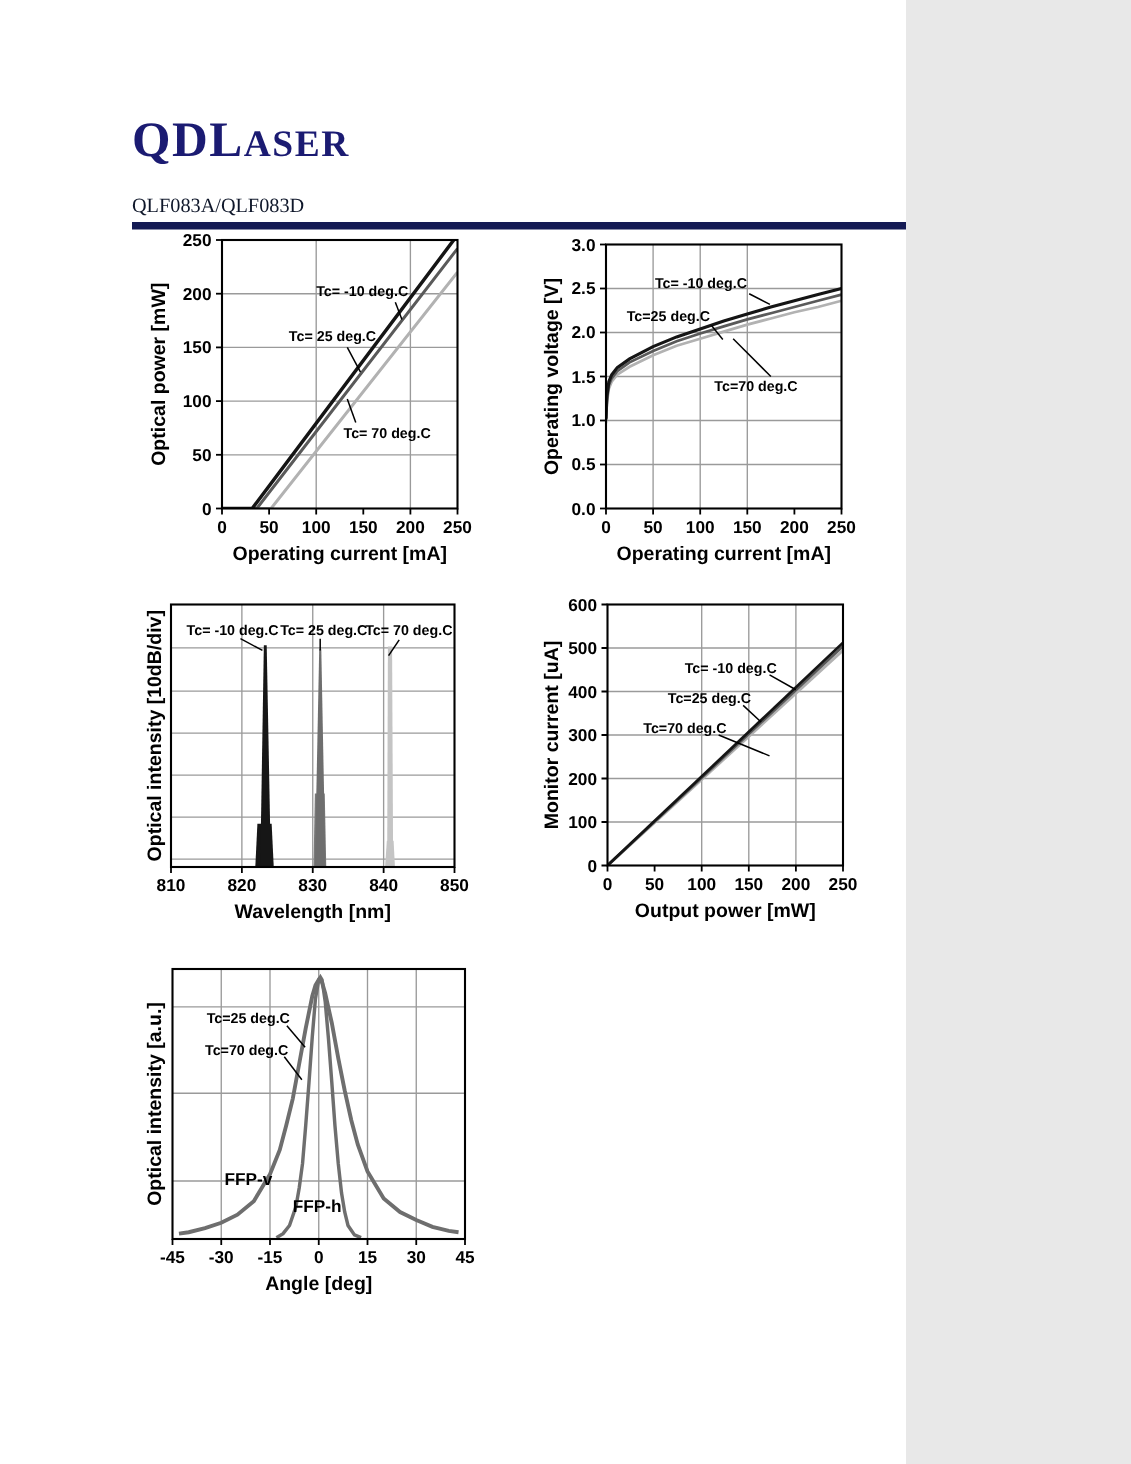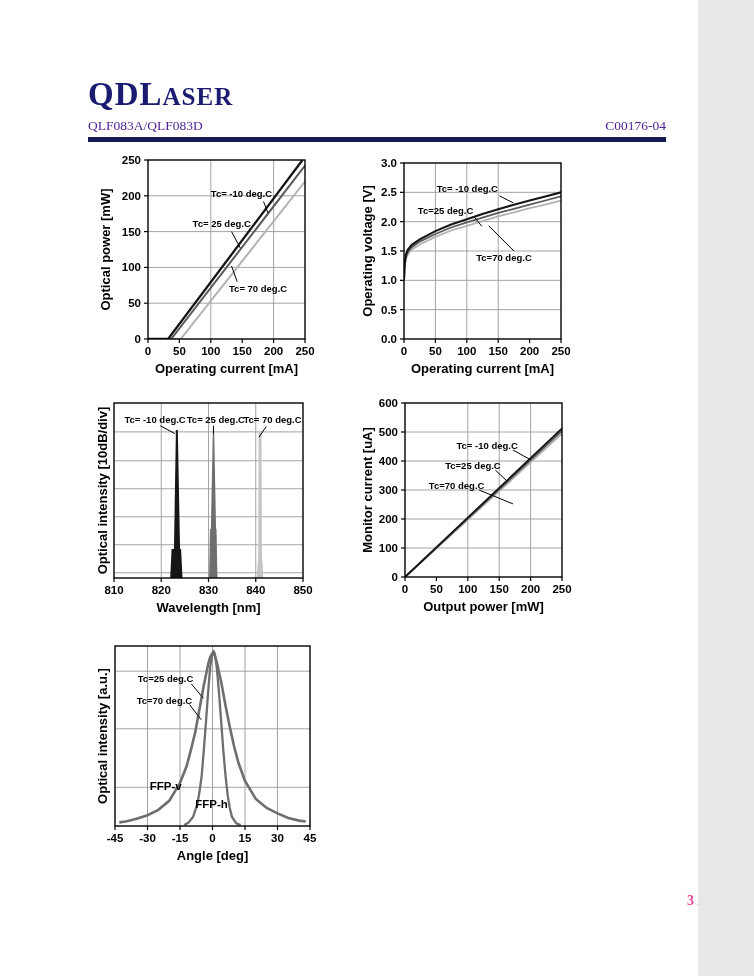--- a/index.html
+++ b/index.html
@@ -1,23 +1,23 @@
 <!DOCTYPE html>
 <html><head>
 <meta charset="utf-8">
 <style>
   html,body{margin:0;padding:0;background:#e8e8e8;}
-  .page{position:relative;width:698px;height:976px;background:#ffffff;overflow:hidden;
+  .page{position:relative;width:604px;height:976px;background:#ffffff;overflow:hidden;
         font-family:"Liberation Sans",sans-serif;}
   .hdr{position:absolute;left:88px;top:78px;width:578px;}
   .logo{color:#1b1b72;font-family:"Liberation Serif",serif;font-weight:bold;line-height:1;}
   .logo .big{font-size:33px;letter-spacing:1px;}
   .logo .small{font-size:25px;letter-spacing:1px;}
-  .subhead{display:flex;justify-content:space-between;margin-top:7px;
-           font-family:"Liberation Serif",serif;font-size:13.5px;color:#4c1d95;}
+  .subhead{display:flex;justify-content:space-between;margin-top:18px;
+           font-family:"Liberation Serif",serif;font-size:13.5px;color:#0f172a;}
   .rule{margin-top:3px;height:4.5px;background:#141a54;}
   .footer{position:absolute;left:0;top:893px;width:712px;text-align:right;
           font-family:"Liberation Serif",serif;font-weight:bold;font-size:14px;color:#ec4899;}
   svg.chart{position:absolute;}
 </style>
 </head>
 <body>
 
 <div class="page">
   <div class="hdr">

